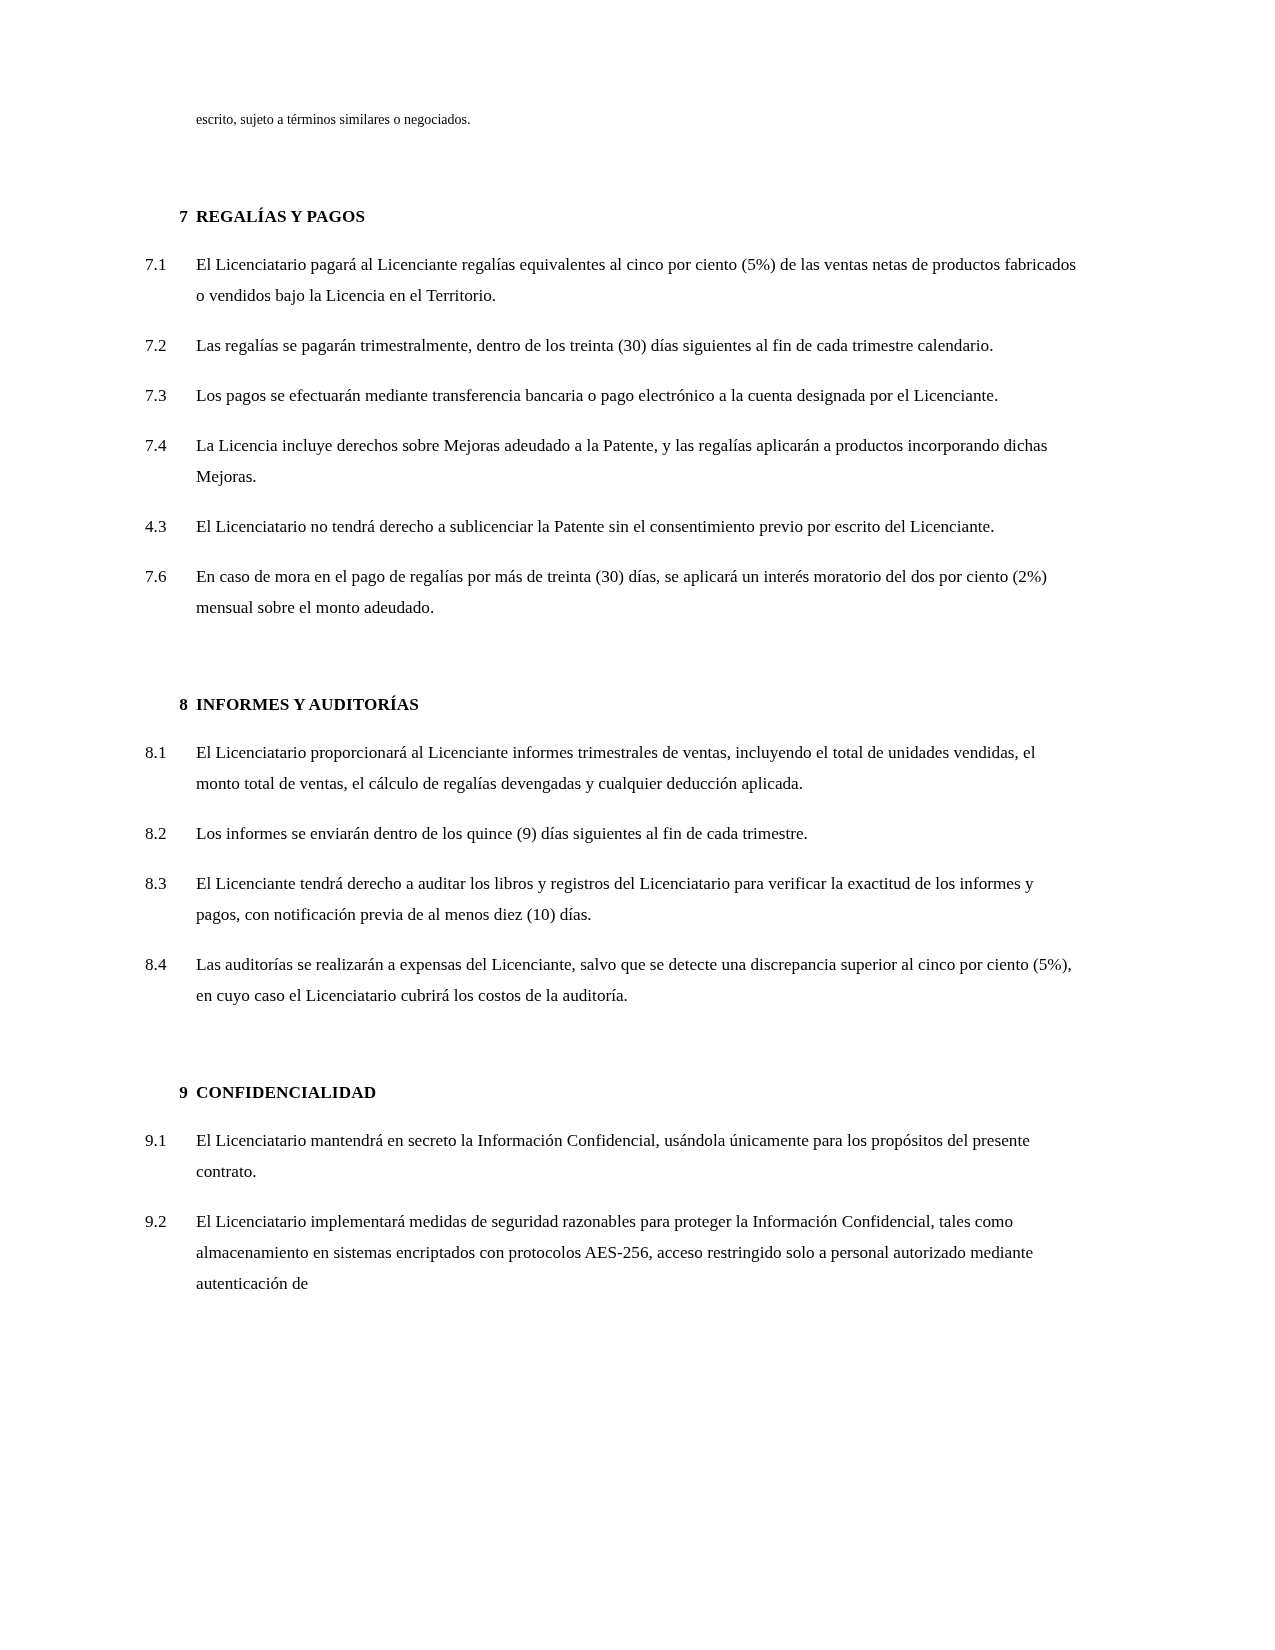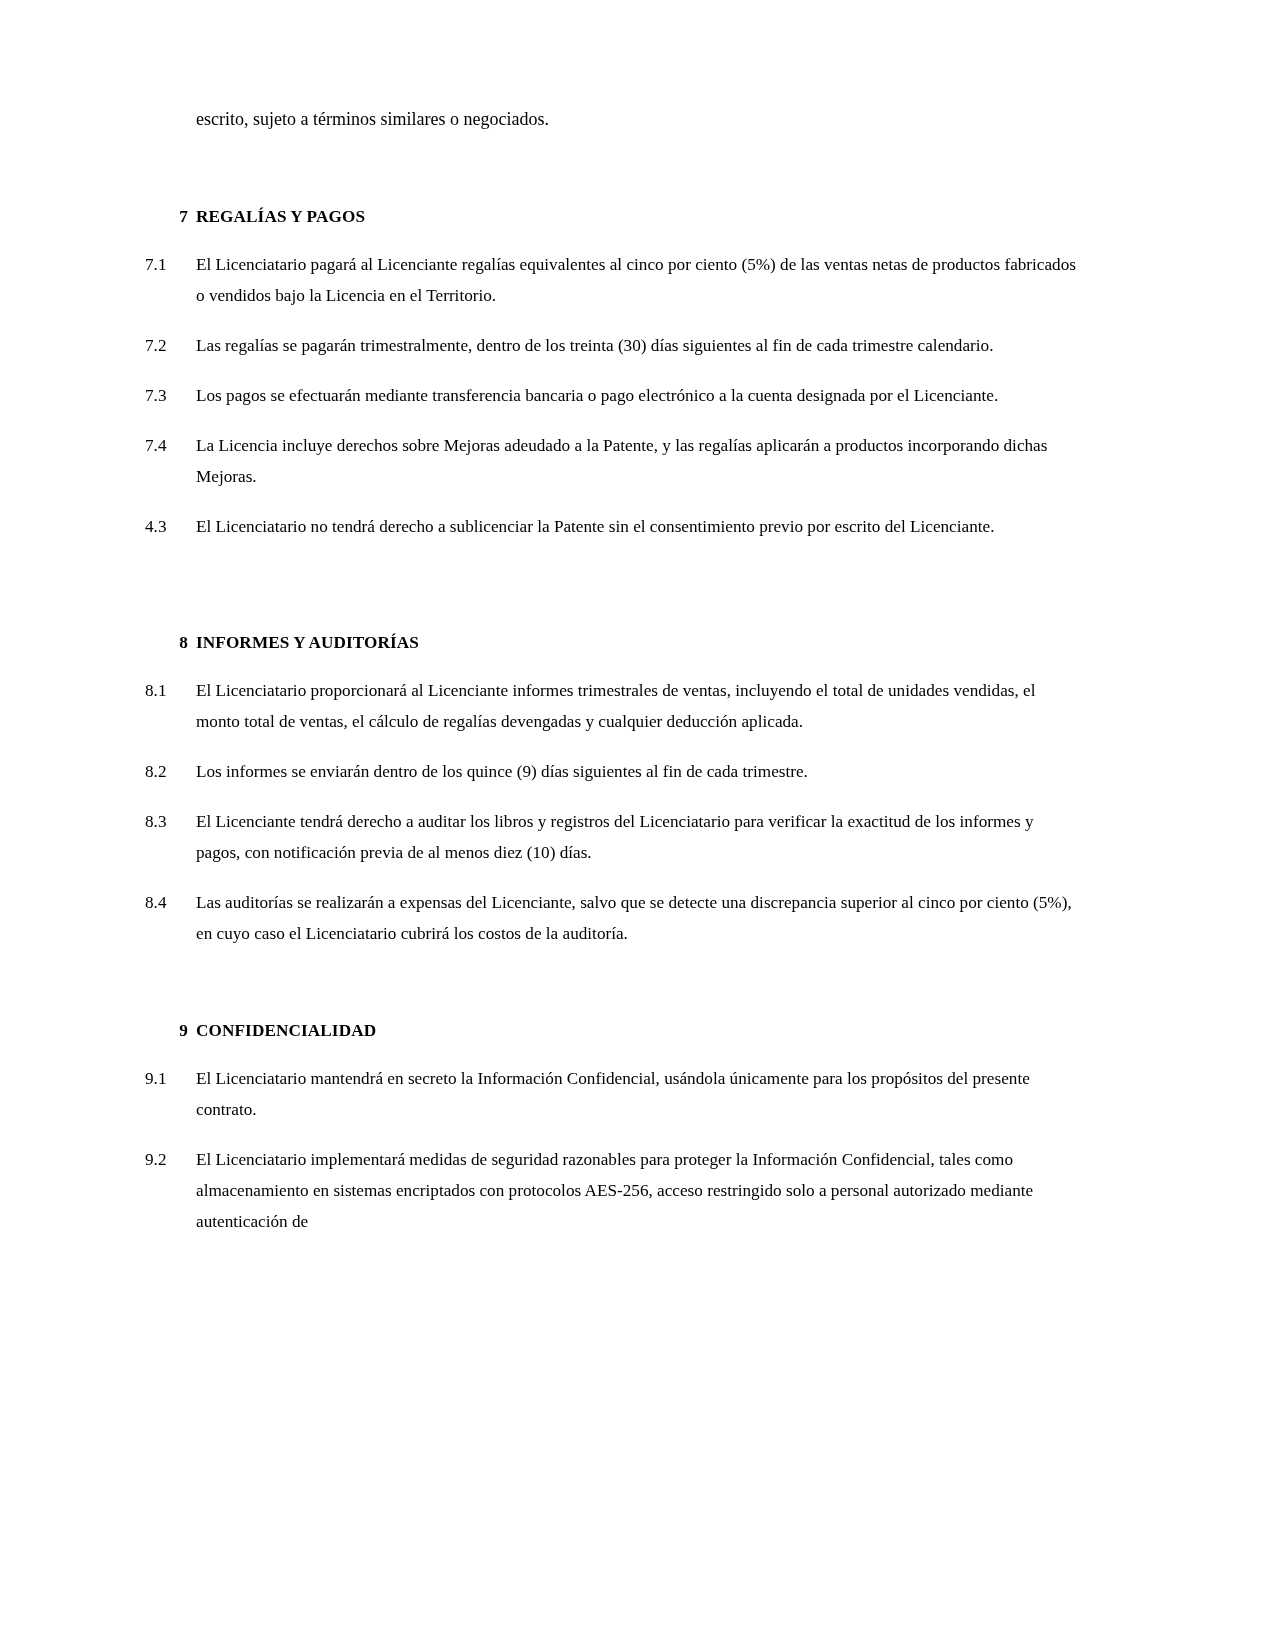--- a/index.html
+++ b/index.html
@@ -23,21 +23,21 @@
     position: absolute;
     left: 143px;
     top: 104px;
     width: 935px;
   }
 
   
   .carryover {
     margin: 0 0 0 53px;
     width: 880px;
-    font-size: 18px;
+    font-size: 14px;
     line-height: 31px;
     text-align: left;
   }
 
   
   .section-heading {
     position: relative;
     margin: 0;
     padding-left: 53px;
     font-size: 17.2px;
@@ -119,20 +119,24 @@
         <div class="clause">
           <span class="clause-num">7.4</span>
           <span class="clause-text"><span>La </span><b>Licencia</b><span> incluye derechos sobre </span><b>Mejoras</b><span> adeudado a la </span><b>Patente</b><span>, y las regalías aplicarán a productos incorporando dichas </span><b>Mejoras</b><span>.</span></span>
         </div>
         <div class="gap-clause"></div>
         <div class="clause">
           <span class="clause-num">4.3</span>
           <span class="clause-text"><span>El </span><b>Licenciatario</b><span> no tendrá derecho a sublicenciar la </span><b>Patente</b><span> sin el consentimiento previo por escrito del </span><b>Licenciante</b><span>.</span></span>
         </div>
         <div class="gap-clause"></div>
+        <div class="clause">
+          <span class="clause-num">7.6</span>
+          <span class="clause-text"><span>En caso de mora en el pago de regalías por más de treinta (30) días, se aplicará un interés moratorio del dos por ciento (2%) mensual sobre el monto adeudado.</span></span>
+        </div>
         <div class="gap-section-before"></div>
         <div class="section-heading"><span class="sec-num">8</span><span class="sec-title">INFORMES Y AUDITORÍAS</span></div>
         <div class="gap-section-after"></div>
         <div class="clause">
           <span class="clause-num">8.1</span>
           <span class="clause-text"><span>El </span><b>Licenciatario</b><span> proporcionará al </span><b>Licenciante</b><span> informes trimestrales de ventas, incluyendo el total de unidades vendidas, el monto total de ventas, el cálculo de regalías devengadas y cualquier deducción aplicada.</span></span>
         </div>
         <div class="gap-clause"></div>
         <div class="clause">
           <span class="clause-num">8.2</span>

